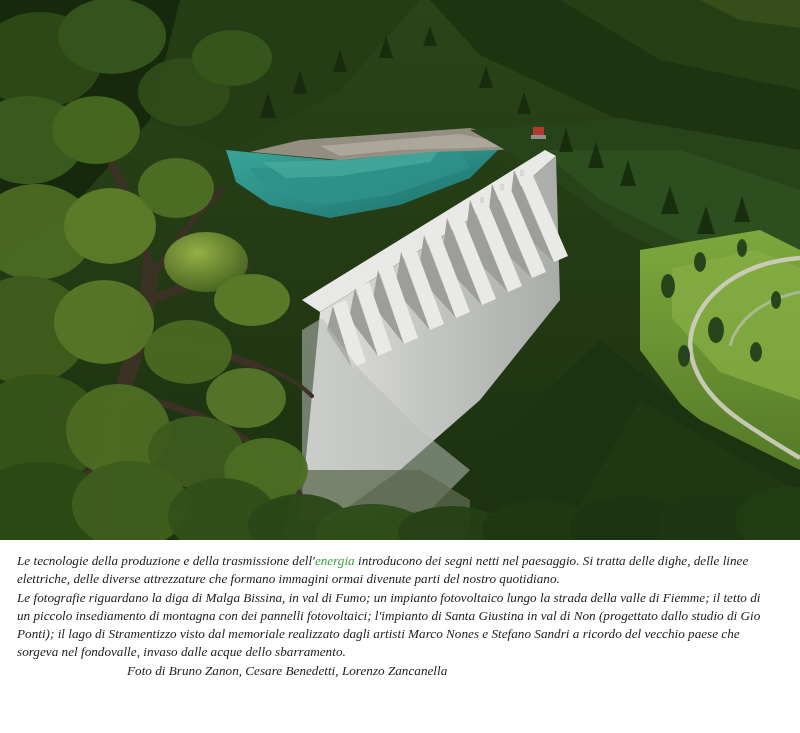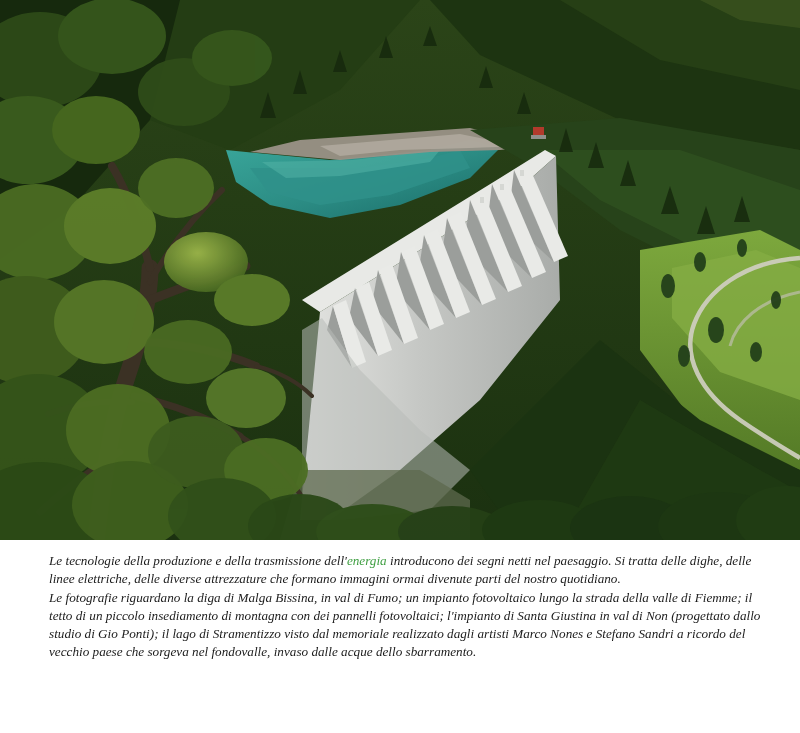--- a/index.html
+++ b/index.html
@@ -38,21 +38,21 @@
 
   
   .caption {
     position: absolute;
     left: 0;
     top: 540px;
     width: 800px;
     height: 193px;
     background: #ffffff;
     box-sizing: border-box;
-    padding: 12px 30px 0 49px;
+    padding: 12px 30px 0 17px;
   }
   .caption p {
     margin: 0;
     font-style: italic;
     font-size: 13.2px;
     line-height: 18.3px;
     color: #1b1b1b;
     font-family: "Liberation Serif", serif;
     text-align: left;
   }
@@ -256,15 +256,16 @@
         <path d="M742,196 l8,26 -16,0 z"></path>
       </g>
 
       <rect x="0" y="0" width="800" height="540" fill="none"></rect>
     </svg>
   </div>
 
   <div class="caption">
     <p><span>Le tecnologie della produzione e della trasmissione dell'</span><span class="energia">energia</span><span> introducono dei segni netti nel paesaggio. Si tratta delle dighe, delle linee elettriche, delle diverse attrezzature che formano immagini ormai divenute parti del nostro quotidiano.</span></p>
     <p>Le fotografie riguardano la diga di Malga Bissina, in val di Fumo; un impianto fotovoltaico lungo la strada della valle di Fiemme; il tetto di un piccolo insediamento di montagna con dei pannelli fotovoltaici; l'impianto di Santa Giustina in val di Non (progettato dallo studio di Gio Ponti); il lago di Stramentizzo visto dal memoriale realizzato dagli artisti Marco Nones e Stefano Sandri a ricordo del vecchio paese che sorgeva nel fondovalle, invaso dalle acque dello sbarramento.</p>
+    <p class="credits">Foto di Bruno Zanon, Cesare Benedetti, Lorenzo Zancanella</p>
   </div>
 
 </div>
 
 </body></html>

